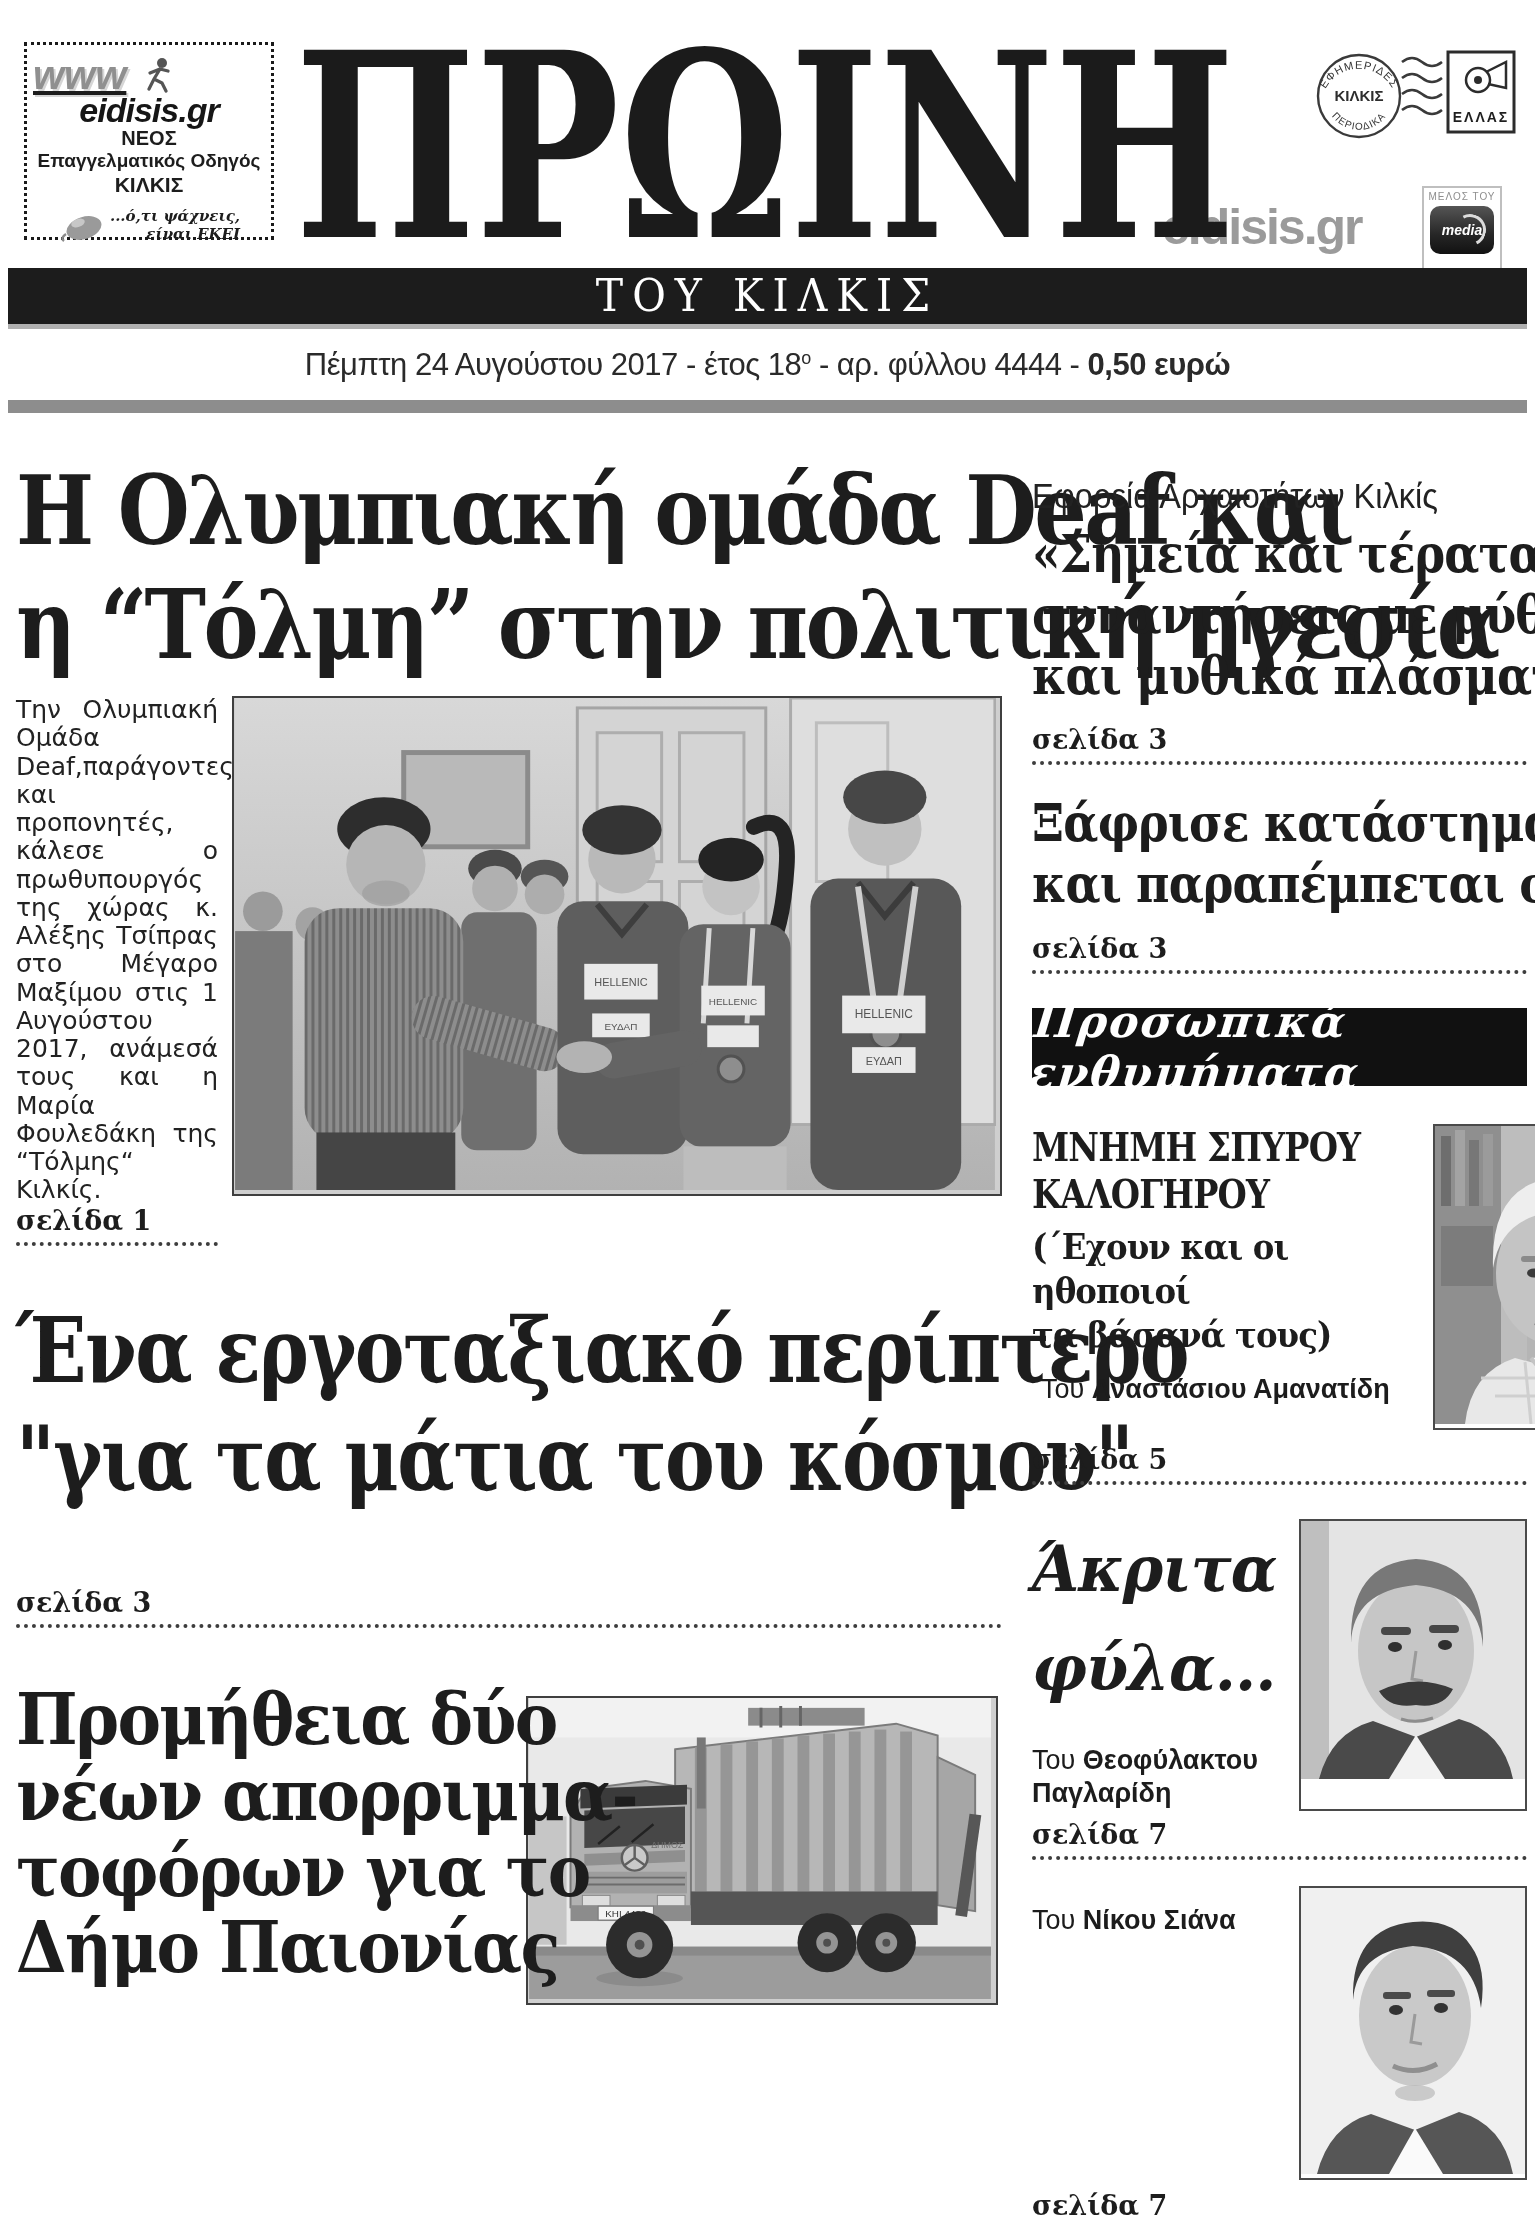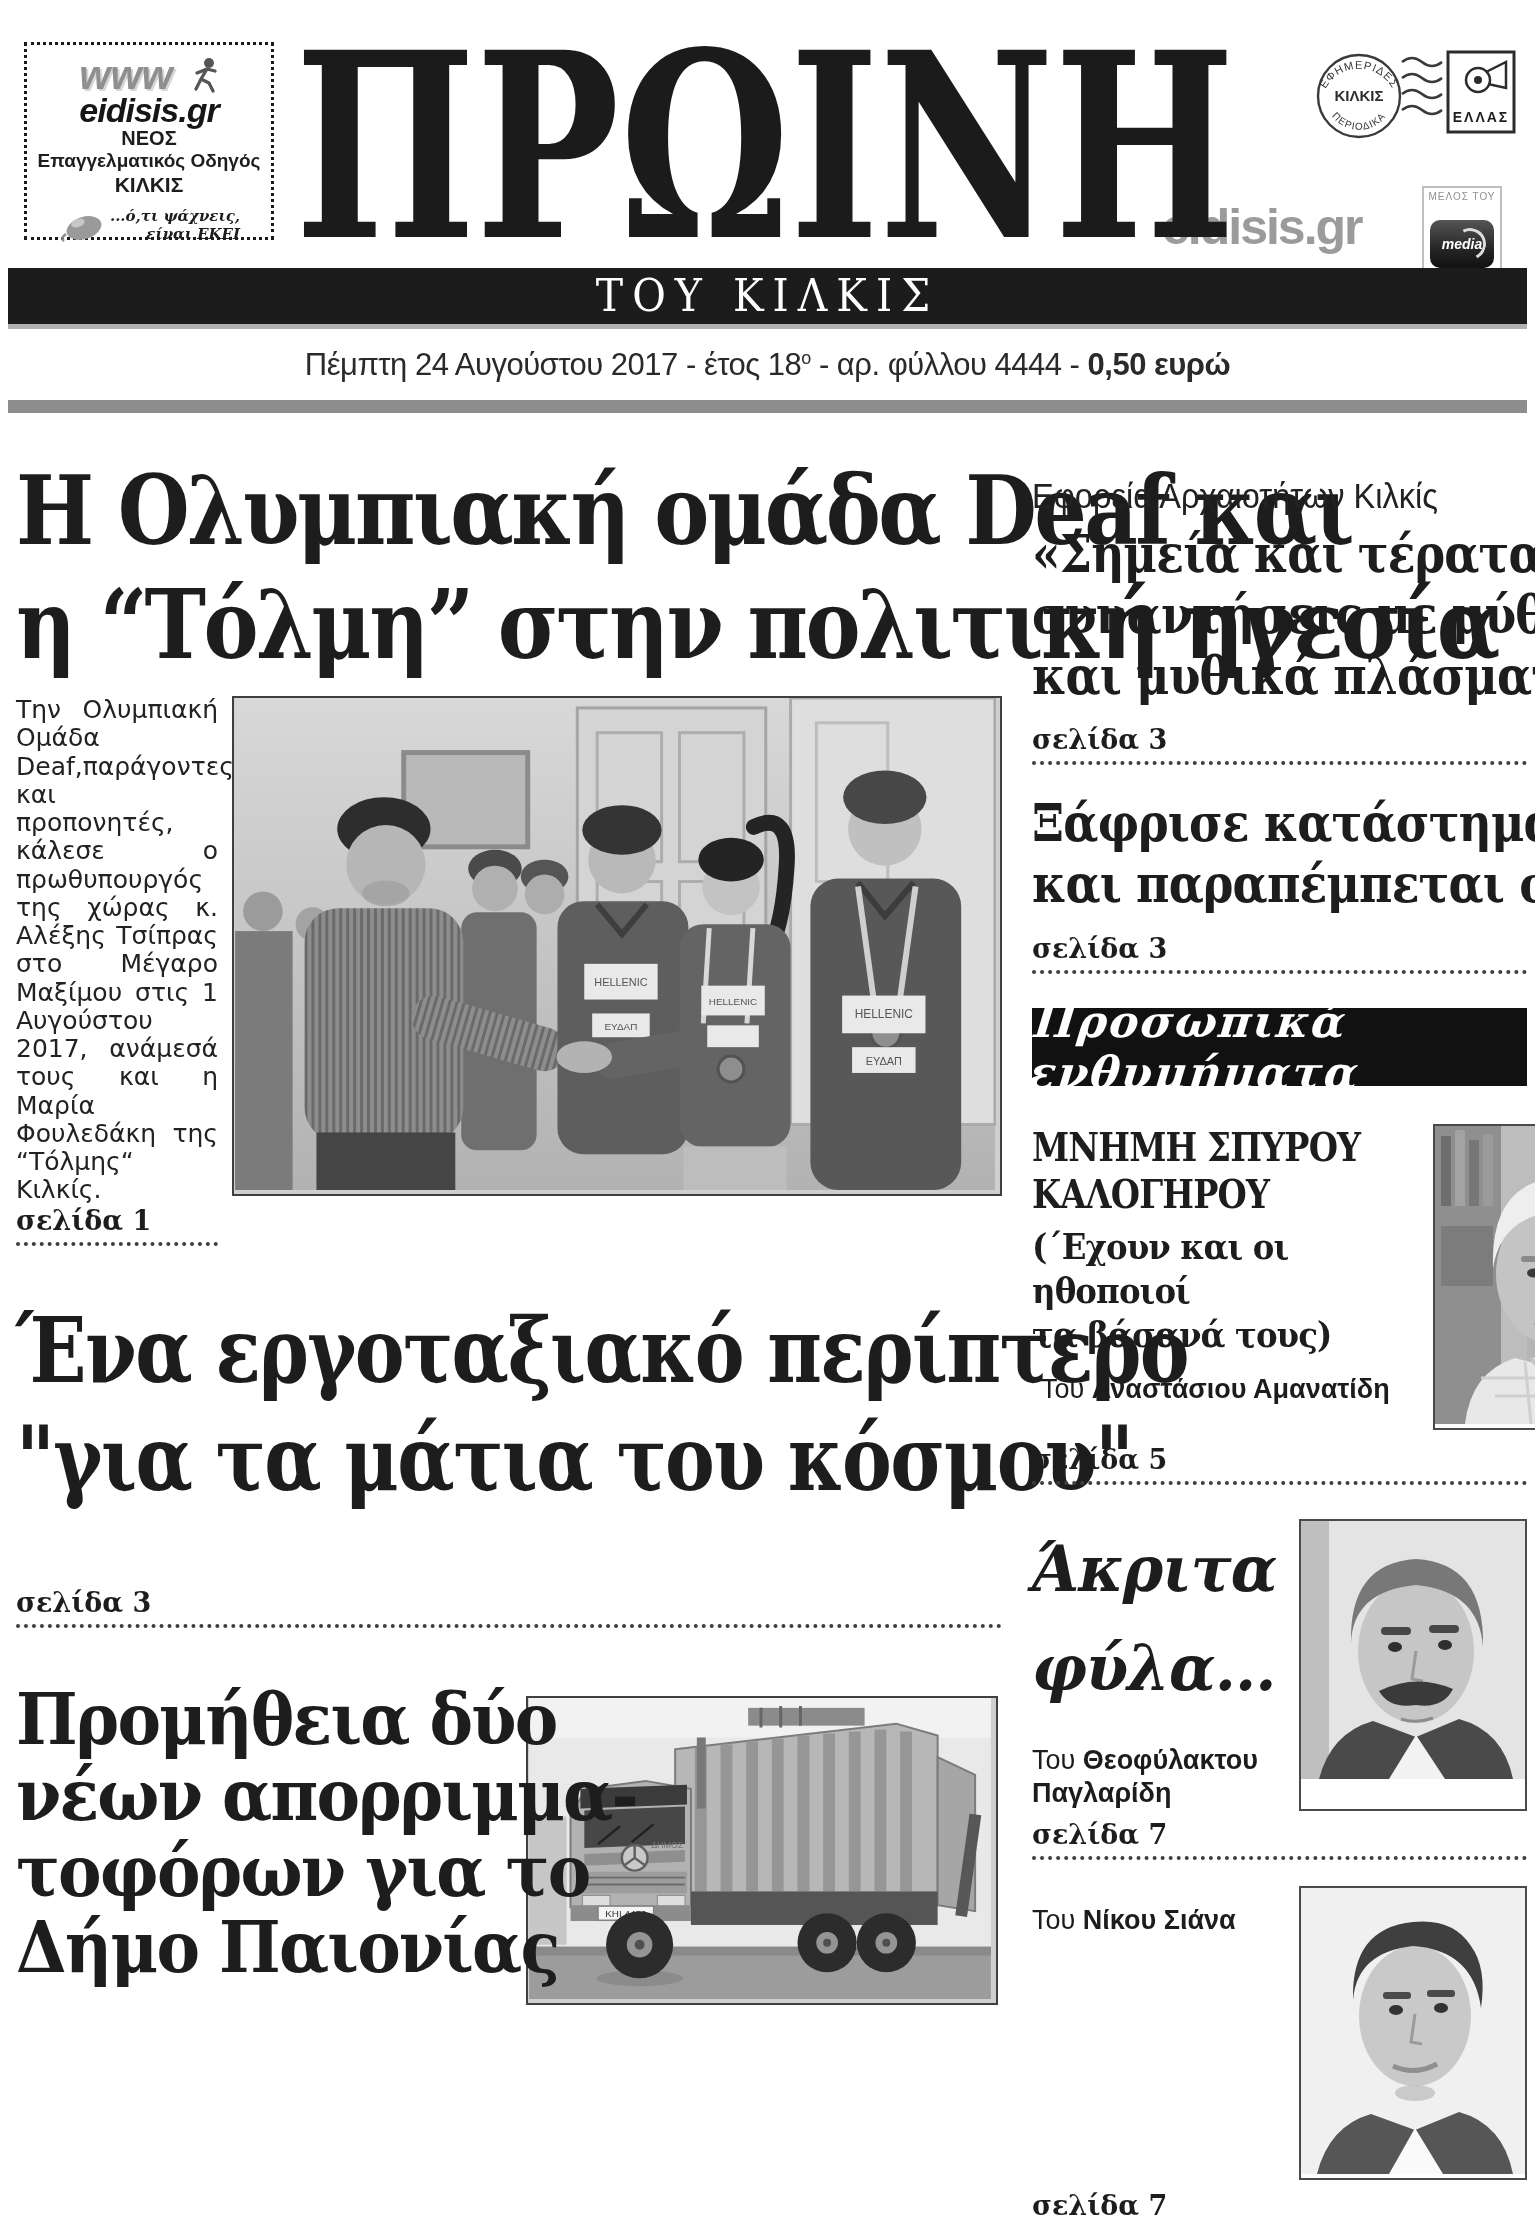--- a/index.html
+++ b/index.html
@@ -2,41 +2,41 @@
 <html><head>
 <meta charset="utf-8">
 <style>
   html,body { margin:0; padding:0; background:#ffffff; }
   .page { position:relative; width:1535px; height:2222px; background:#fff;
           font-family:"DejaVu Serif", serif; color:#1d1d1d; overflow:hidden; }
 
   
   .logo-box { position:absolute; left:24px; top:42px; width:250px; height:198px;
               border:3px dotted #1a1a1a; text-align:center; padding:4px 6px; box-sizing:border-box; }
-  .www-row { display:flex; justify-content:center; align-items:flex-end; gap:20px; height:44px; }
+  .www-row { display:flex; align-items:flex-end; gap:20px; height:44px;text-decoration:underline; }
   .www-word { font-family:"Liberation Sans",sans-serif; font-style:italic; font-weight:bold;
               font-size:40px; color:#8f8f8f; line-height:0.9; text-shadow:2px 2px 0 #d6d6d6; }
   .logo-site { font-family:"Liberation Sans",sans-serif; font-style:italic; font-weight:bold;
                font-size:34px; letter-spacing:-1px; color:#161616; line-height:1.0; }
   .logo-l1 { font-family:"Liberation Sans",sans-serif; font-weight:bold; font-size:20px; line-height:1.15; }
   .logo-l2 { font-family:"Liberation Sans",sans-serif; font-weight:bold; font-size:19px; line-height:1.15; }
   .logo-l3 { font-family:"Liberation Sans",sans-serif; font-weight:bold; font-size:21px; line-height:1.2; }
   .logo-bottom { display:flex; align-items:center; justify-content:center; margin-top:10px; }
   .tagline { font-style:italic; font-weight:bold; font-size:15px; line-height:1.2; text-align:right; }
 
   .masthead-svg { position:absolute; left:295px; top:36px; z-index:2; }
   .gray-site { position:absolute; left:1162px; top:198px; z-index:1;
                font-family:"Liberation Sans",sans-serif; font-weight:bold; font-size:50px;
                letter-spacing:-2px; color:#9b9b9b; }
   .stamps-svg { position:absolute; left:1310px; top:44px; }
   .member-badge { position:absolute; left:1422px; top:186px; width:80px; height:84px;
                   border:2px solid #bfbfbf; background:#fff; box-sizing:border-box; text-align:center; }
   .member-label { font-family:"Liberation Sans",sans-serif; font-size:10px; letter-spacing:1px;
                   color:#8e8e8e; margin-top:3px; }
-  .media-chip { margin:18px auto 0; width:64px; height:48px; border-radius:10px;
+  .media-chip { margin:4px auto 0; width:64px; height:48px; border-radius:10px;
                 background:linear-gradient(#555 0%, #262626 60%, #111 100%);
                 display:flex; align-items:center; justify-content:center; position:relative; }
   .media-chip span { color:#fff; font-family:"Liberation Sans",sans-serif; font-style:italic;
                      font-size:14px; font-weight:bold; }
   .media-chip::after { content:""; position:absolute; right:8px; top:8px; width:26px; height:26px;
                        border:3px solid #dcdcdc; border-left-color:transparent; border-bottom-color:transparent;
                        border-radius:50%; transform:rotate(18deg); }
 
   .subtitle-bar { position:absolute; left:8px; right:8px; top:268px; height:56px;
                   background:#1c1c1c; border-bottom:5px solid #b0b0b0;

